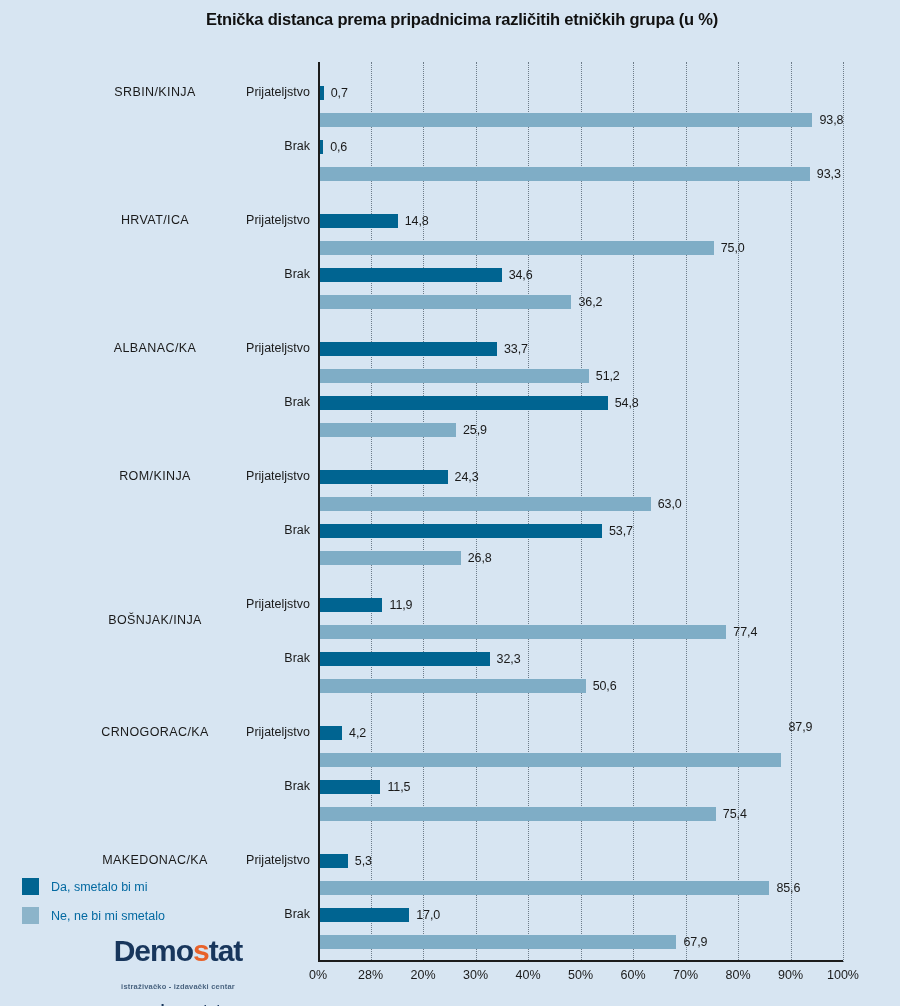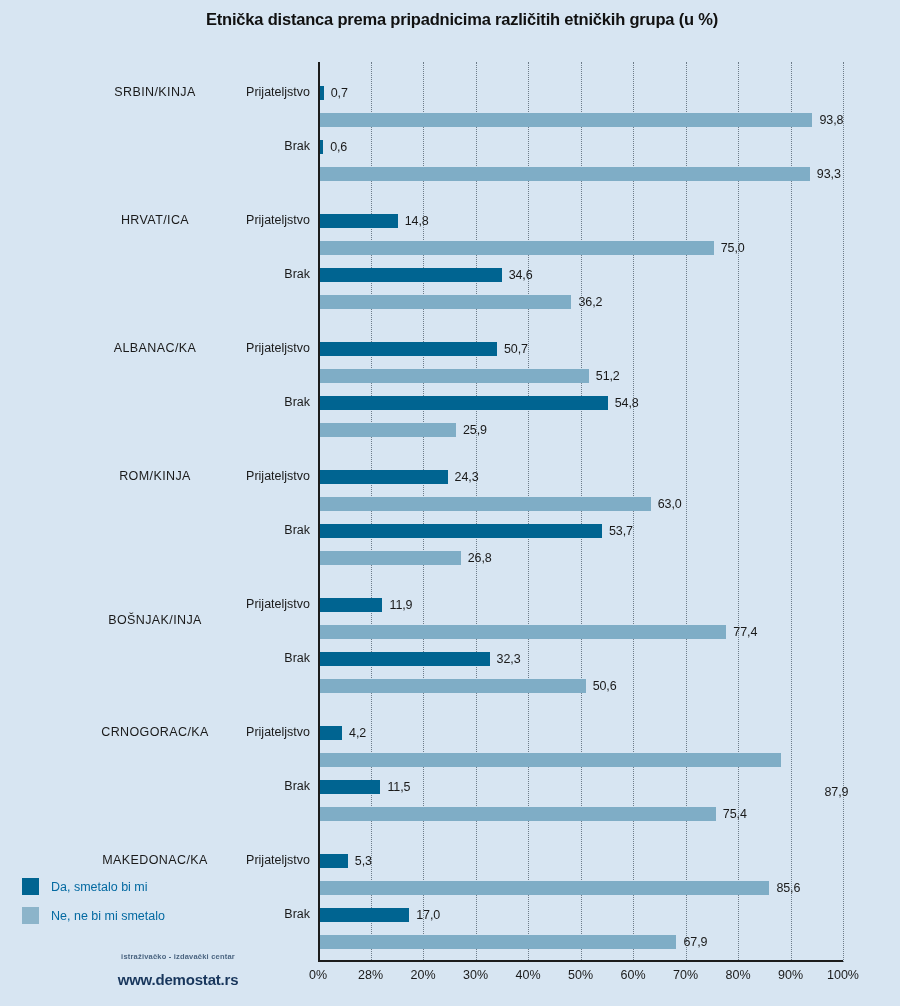--- a/index.html
+++ b/index.html
@@ -220,21 +220,21 @@
       <div class="bar-value" style="top: 105px; left: 498.825px;">93,3</div>
       <div class="bar da" style="top: 152px; width: 77.7px;"></div>
       <div class="bar-value" style="top: 152px; left: 86.7px;">14,8</div>
       <div class="bar ne" style="top: 179px; width: 393.75px;"></div>
       <div class="bar-value" style="top: 179px; left: 402.75px;">75,0</div>
       <div class="bar da" style="top: 206px; width: 181.65px;"></div>
       <div class="bar-value" style="top: 206px; left: 190.65px;">34,6</div>
       <div class="bar ne" style="top: 233px; width: 251.475px;"></div>
       <div class="bar-value" style="top: 233px; left: 260.475px;">36,2</div>
       <div class="bar da" style="top: 280px; width: 176.925px;"></div>
-      <div class="bar-value" style="top: 280px; left: 185.925px;">50,7</div>
+      <div class="bar-value" style="top: 280px; left: 185.925px;">33,7</div>
       <div class="bar ne" style="top: 307px; width: 268.8px;"></div>
       <div class="bar-value" style="top: 307px; left: 277.8px;">51,2</div>
       <div class="bar da" style="top: 334px; width: 287.7px;"></div>
       <div class="bar-value" style="top: 334px; left: 296.7px;">54,8</div>
       <div class="bar ne" style="top: 361px; width: 135.975px;"></div>
       <div class="bar-value" style="top: 361px; left: 144.975px;">25,9</div>
       <div class="bar da" style="top: 408px; width: 127.575px;"></div>
       <div class="bar-value" style="top: 408px; left: 136.575px;">24,3</div>
       <div class="bar ne" style="top: 435px; width: 330.75px;"></div>
       <div class="bar-value" style="top: 435px; left: 339.75px;">63,0</div>
@@ -246,21 +246,21 @@
       <div class="bar-value" style="top: 536px; left: 71.475px;">11,9</div>
       <div class="bar ne" style="top: 563px; width: 406.35px;"></div>
       <div class="bar-value" style="top: 563px; left: 415.35px;">77,4</div>
       <div class="bar da" style="top: 590px; width: 169.575px;"></div>
       <div class="bar-value" style="top: 590px; left: 178.575px;">32,3</div>
       <div class="bar ne" style="top: 617px; width: 265.65px;"></div>
       <div class="bar-value" style="top: 617px; left: 274.65px;">50,6</div>
       <div class="bar da" style="top: 664px; width: 22.05px;"></div>
       <div class="bar-value" style="top: 664px; left: 31.05px;">4,2</div>
       <div class="bar ne" style="top: 691px; width: 461.475px;"></div>
-      <div class="bar-value" style="top: 723px; left: 470.475px; margin-left: 36px;">87,9</div>
+      <div class="bar-value" style="top: 658px; left: 470.475px;">87,9</div>
       <div class="bar da" style="top: 718px; width: 60.375px;"></div>
       <div class="bar-value" style="top: 718px; left: 69.375px;">11,5</div>
       <div class="bar ne" style="top: 745px; width: 395.85px;"></div>
       <div class="bar-value" style="top: 745px; left: 404.85px;">75,4</div>
       <div class="bar da" style="top: 792px; width: 27.825px;"></div>
       <div class="bar-value" style="top: 792px; left: 36.825px;">5,3</div>
       <div class="bar ne" style="top: 819px; width: 449.4px;"></div>
       <div class="bar-value" style="top: 819px; left: 458.4px;">85,6</div>
       <div class="bar da" style="top: 846px; width: 89.25px;"></div>
       <div class="bar-value" style="top: 846px; left: 98.25px;">17,0</div>
@@ -290,15 +290,18 @@
       <span class="legend-swatch da" style="background: rgb(0, 100, 145);"></span>
       <span class="legend-text">Da, smetalo bi mi</span>
     </div>
     <div class="legend-row">
       <span class="legend-swatch ne" style="background: rgb(140, 180, 202);"></span>
       <span class="legend-text">Ne, ne bi mi smetalo</span>
     </div>
   </div>
 
 <div id="brand">
+  <div id="brand-name">
+    <span>Demo</span><span class="hl">s</span><span>tat</span>
+  </div>
   <div id="brand-tagline">istraživačko - izdavački centar</div>
   <div id="brand-url">www.demostat.rs</div>
 </div>
 
 </body></html>

